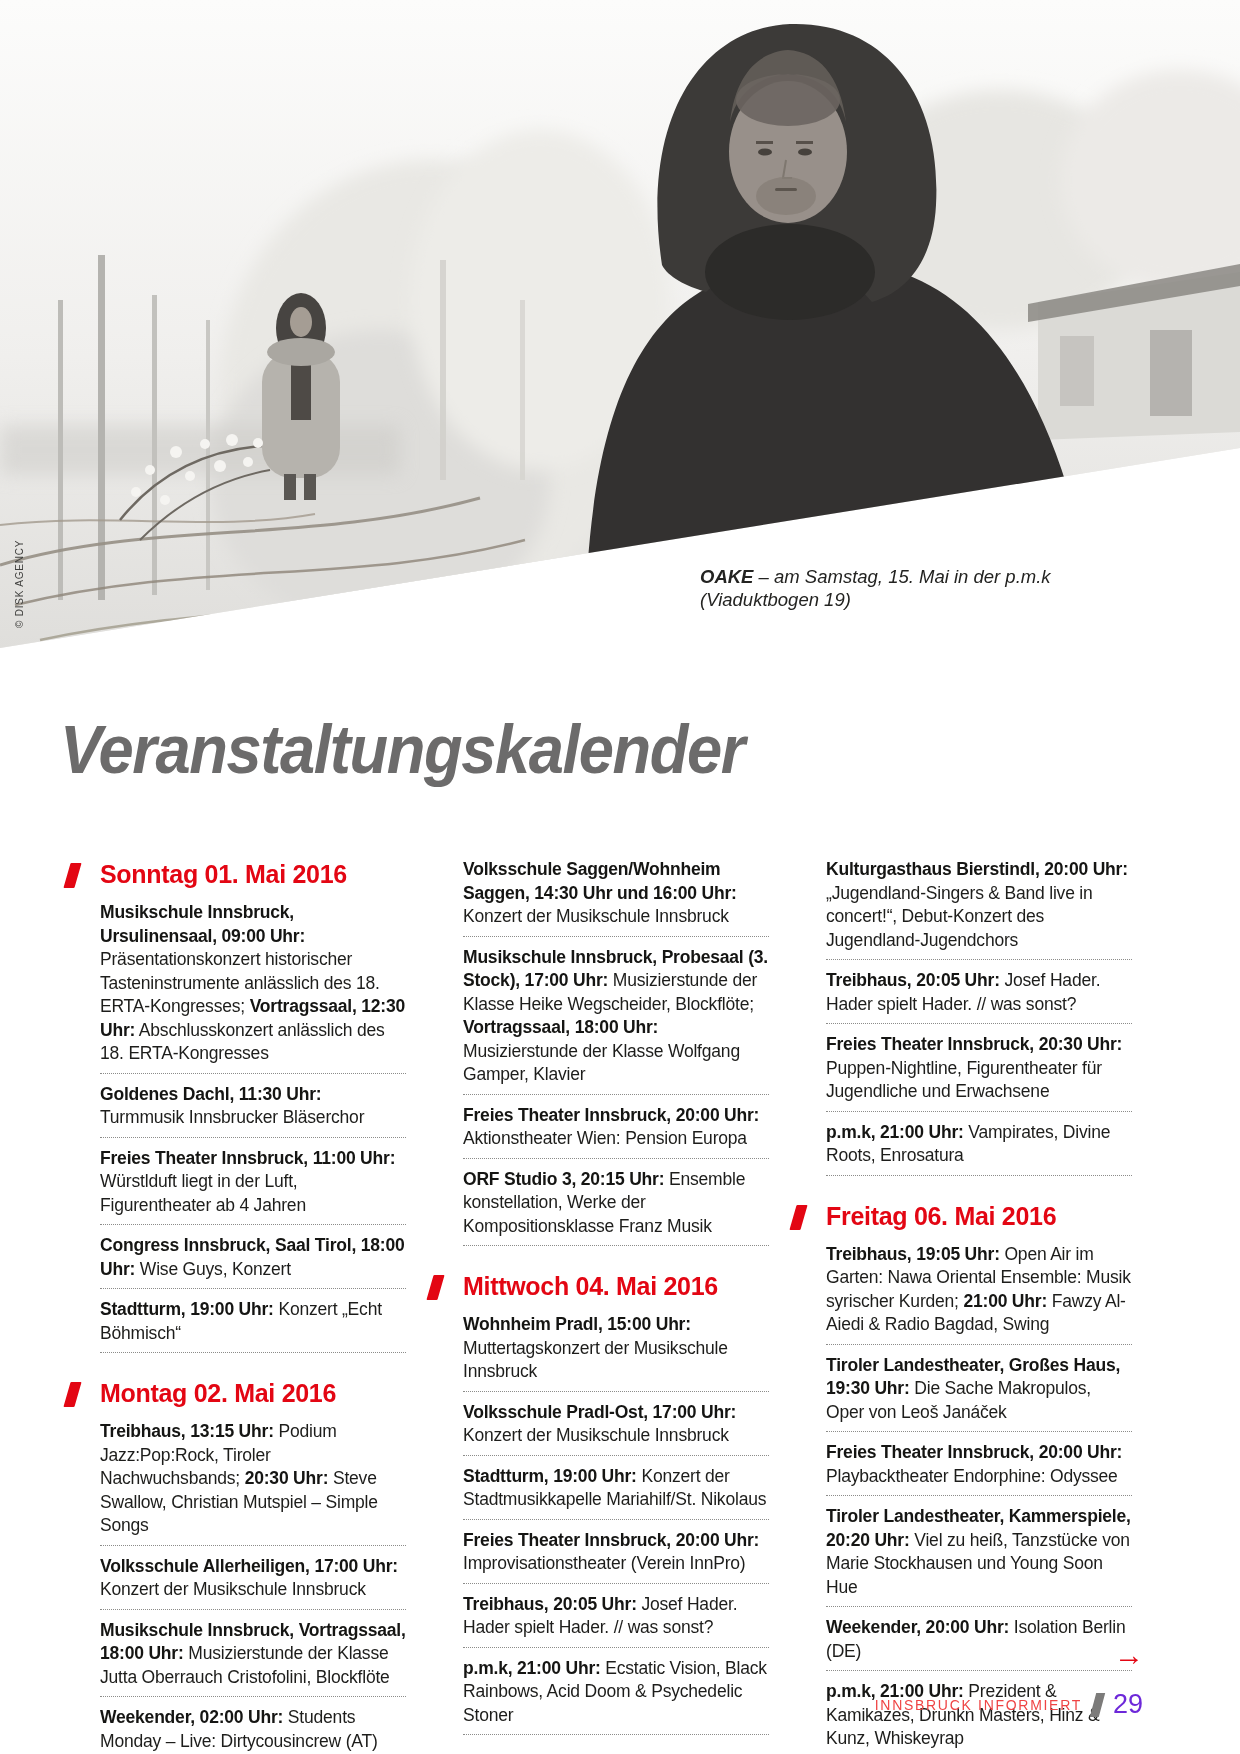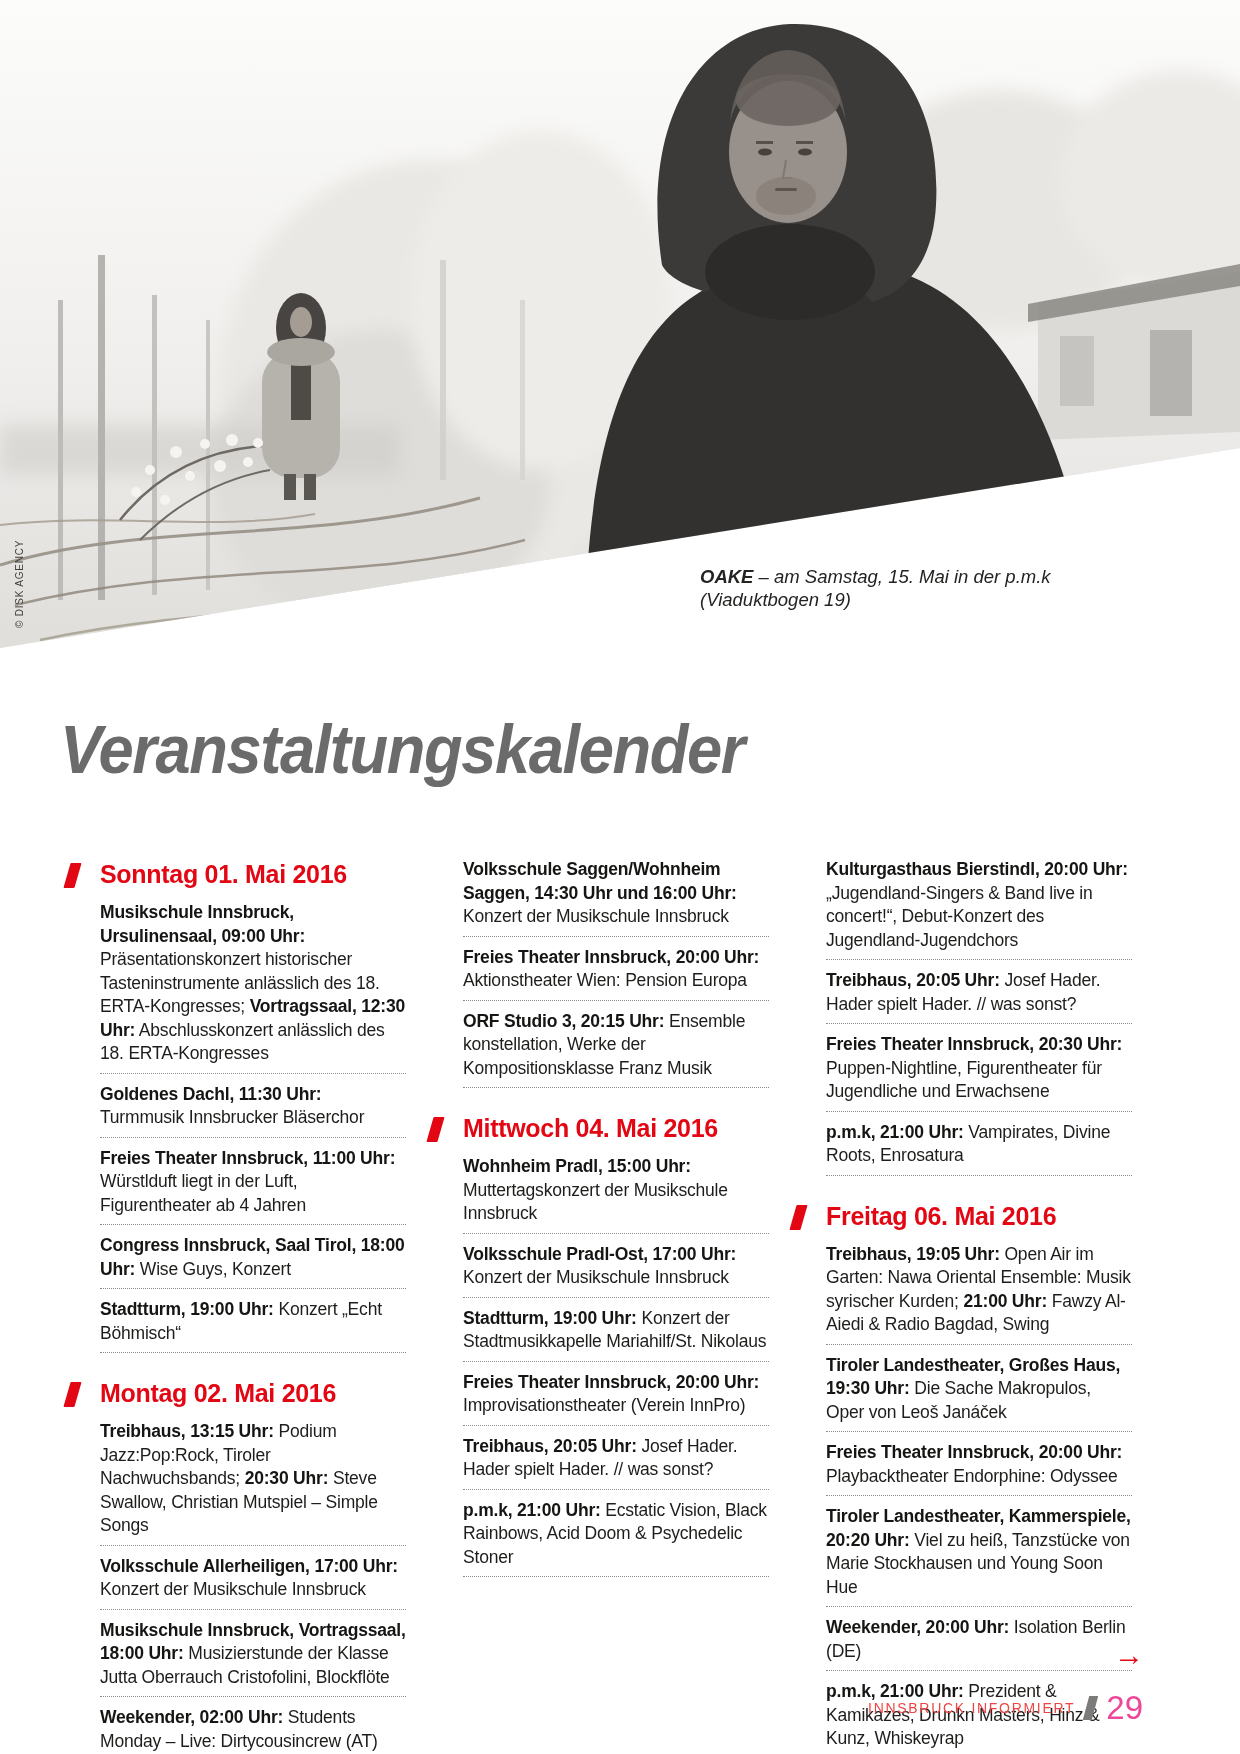--- a/index.html
+++ b/index.html
@@ -61,21 +61,21 @@
   .arrow-next{
     position:absolute;left:1114px;top:1640px;
     color:#e30613;font-size:30px;font-weight:700;line-height:1;
   }
   .footer{
     position:absolute;left:0;top:1691px;width:1143px;
     display:flex;justify-content:flex-end;align-items:center;gap:11px;
   }
   .footer .mag{font-size:14px;letter-spacing:1.7px;color:#ef4444;}
   .footer .fslash{width:9px;height:24px;background:#7c7b7a;transform:skewX(-15deg);}
-  .footer .num{font-size:33px;color:#ec4899;line-height:1;}
+  .footer .num{font-size:27px;color:#6d28d9;line-height:1;}
 </style>
 </head>
 <body>
 
 <div class="page">
 
   <div class="photo">
     <svg viewBox="0 0 1240 650" preserveAspectRatio="none">
       <defs>
         <linearGradient id="sky" x1="0" y1="0" x2="0" y2="1">
@@ -173,20 +173,21 @@
         <p class="event"><strong>Congress Innsbruck, Saal Tirol, 18:00 Uhr:</strong><span> Wise Guys, Konzert</span></p>
         <p class="event"><strong>Stadtturm, 19:00 Uhr:</strong><span> Konzert „Echt Böhmisch“</span></p>
         <h2 class="day"><span class="slash"></span><span>Montag 02. Mai 2016</span></h2>
         <p class="event"><strong>Treibhaus, 13:15 Uhr:</strong><span> Podium Jazz:Pop:Rock, Tiroler Nachwuchsbands; </span><strong>20:30 Uhr:</strong><span> Steve Swallow, Christian Mutspiel – Simple Songs</span></p>
         <p class="event"><strong>Volksschule Allerheiligen, 17:00 Uhr:</strong><span> Konzert der Musikschule Innsbruck</span></p>
         <p class="event"><strong>Musikschule Innsbruck, Vortragssaal, 18:00 Uhr:</strong><span> Musizierstunde der Klasse Jutta Oberrauch Cristofolini, Blockflöte</span></p>
         <p class="event"><strong>Weekender, 02:00 Uhr:</strong><span> Students Monday – Live: Dirtycousincrew (AT)</span></p>
       </div>
     <div class="col">
         <p class="event"><strong>Volksschule Saggen/Wohnheim Saggen, 14:30 Uhr und 16:00 Uhr:</strong><span> Konzert der Musikschule Innsbruck</span></p>
+        <p class="event"><strong>Musikschule Innsbruck, Probesaal (3. Stock), 17:00 Uhr:</strong><span> Musizierstunde der Klasse Heike Wegscheider, Blockflöte; </span><strong>Vortragssaal, 18:00 Uhr:</strong><span> Musizierstunde der Klasse Wolfgang Gamper, Klavier</span></p>
         <p class="event"><strong>Freies Theater Innsbruck, 20:00 Uhr:</strong><span> Aktionstheater Wien: Pension Europa</span></p>
         <p class="event"><strong>ORF Studio 3, 20:15 Uhr:</strong><span> Ensemble konstellation, Werke der Kompositionsklasse Franz Musik</span></p>
         <h2 class="day"><span class="slash"></span><span>Mittwoch 04. Mai 2016</span></h2>
         <p class="event"><strong>Wohnheim Pradl, 15:00 Uhr:</strong><span> Muttertags­konzert der Musikschule Innsbruck</span></p>
         <p class="event"><strong>Volksschule Pradl-Ost, 17:00 Uhr:</strong><span> Konzert der Musikschule Innsbruck</span></p>
         <p class="event"><strong>Stadtturm, 19:00 Uhr:</strong><span> Konzert der Stadtmusikkapelle Mariahilf/St. Nikolaus</span></p>
         <p class="event"><strong>Freies Theater Innsbruck, 20:00 Uhr:</strong><span> Improvisationstheater (Verein InnPro)</span></p>
         <p class="event"><strong>Treibhaus, 20:05 Uhr:</strong><span> Josef Hader. Hader spielt Hader. // was sonst?</span></p>
         <p class="event"><strong>p.m.k, 21:00 Uhr:</strong><span> Ecstatic Vision, Black Rainbows, Acid Doom &amp; Psychedelic Stoner</span></p>
       </div>

